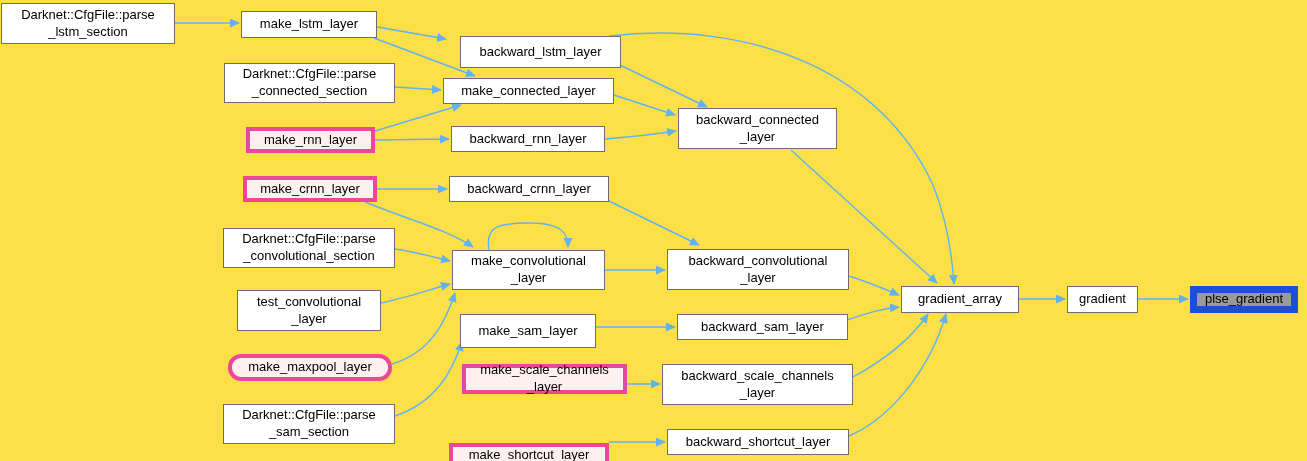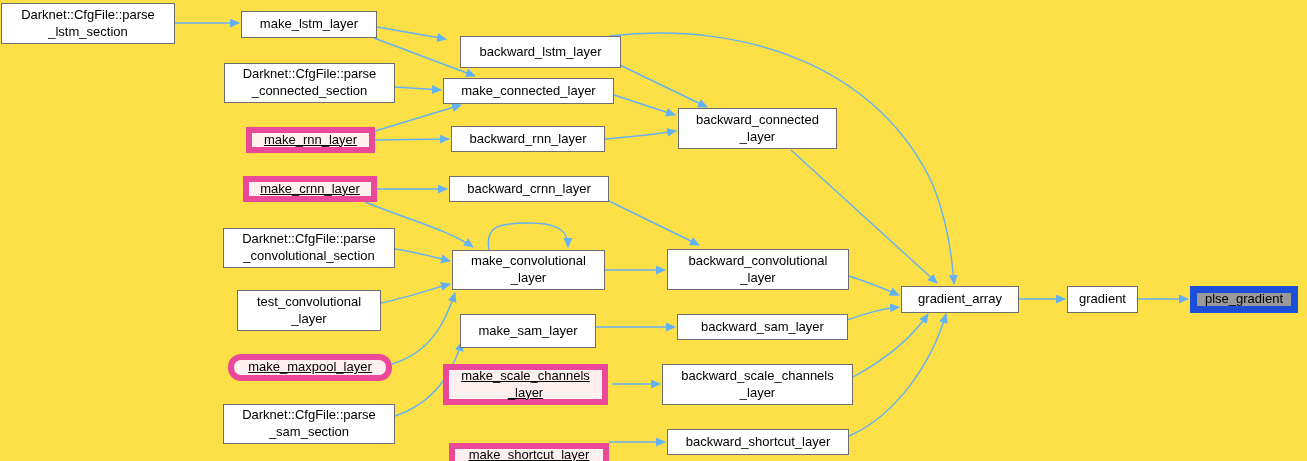--- a/index.html
+++ b/index.html
@@ -26,23 +26,22 @@
     text-align: center;
     white-space: pre-line;
     background: #ffffff;
     border: 1px solid #6e6e6e;
     color: #000000;
     font-size: 13px;
     line-height: 1.28;
     cursor: pointer;
   }
   .node.truncated {
-    border: 6px solid #ec4899;
+    border: 4px solid #ec4899;
     background: #fff0f0;
-    text-decoration: underline;
   }
   .node.current {
     background: #9a9a9a;
     border: 7px solid #1d4ed8;
     cursor: default;
   }
 </style>
 </head>
 <body>
 
@@ -101,21 +100,21 @@
 _convolutional_section</div>
       <div class="node normal" style="left: 452px; top: 250px; width: 153px; height: 40px;">make_convolutional
 _layer</div>
       <div class="node normal" style="left: 667px; top: 249px; width: 182px; height: 41px;">backward_convolutional
 _layer</div>
       <div class="node normal" style="left: 237px; top: 290px; width: 144px; height: 41px;">test_convolutional
 _layer</div>
       <div class="node normal" style="left: 460px; top: 314px; width: 136px; height: 34px;">make_sam_layer</div>
       <div class="node normal" style="left: 677px; top: 314px; width: 171px; height: 26px;">backward_sam_layer</div>
       <div class="node truncated" style="left: 228px; top: 354px; width: 164px; height: 27px; border-radius: 13px;">make_maxpool_layer</div>
-      <div class="node truncated" style="left: 443px; top: 364px; width: 165px; height: 41px;">make_scale_channels
+      <div class="node truncated" style="left: 462px; top: 364px; width: 165px; height: 30px;">make_scale_channels
 _layer</div>
       <div class="node normal" style="left: 662px; top: 364px; width: 191px; height: 41px;">backward_scale_channels
 _layer</div>
       <div class="node normal" style="left: 223px; top: 404px; width: 172px; height: 40px;">Darknet::CfgFile::parse
 _sam_section</div>
       <div class="node truncated" style="left: 449px; top: 443px; width: 160px; height: 24px;">make_shortcut_layer</div>
       <div class="node normal" style="left: 667px; top: 429px; width: 182px; height: 26px;">backward_shortcut_layer</div>
       <div class="node normal" style="left: 901px; top: 286px; width: 118px; height: 27px;">gradient_array</div>
       <div class="node normal" style="left: 1067px; top: 286px; width: 71px; height: 27px;">gradient</div>
       <div class="node current" style="left: 1190px; top: 286px; width: 108px; height: 27px;">plse_gradient</div>

